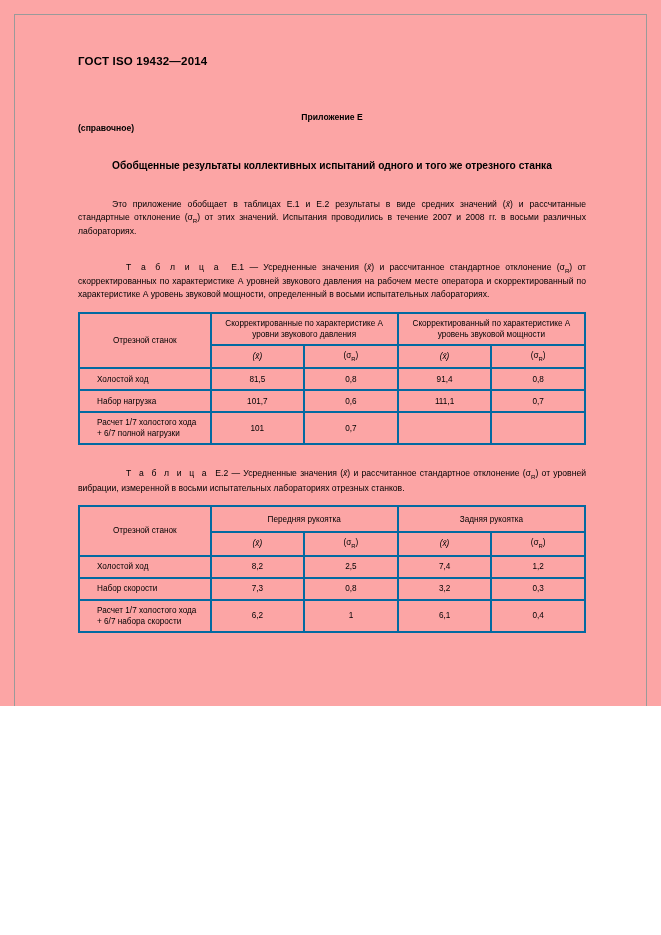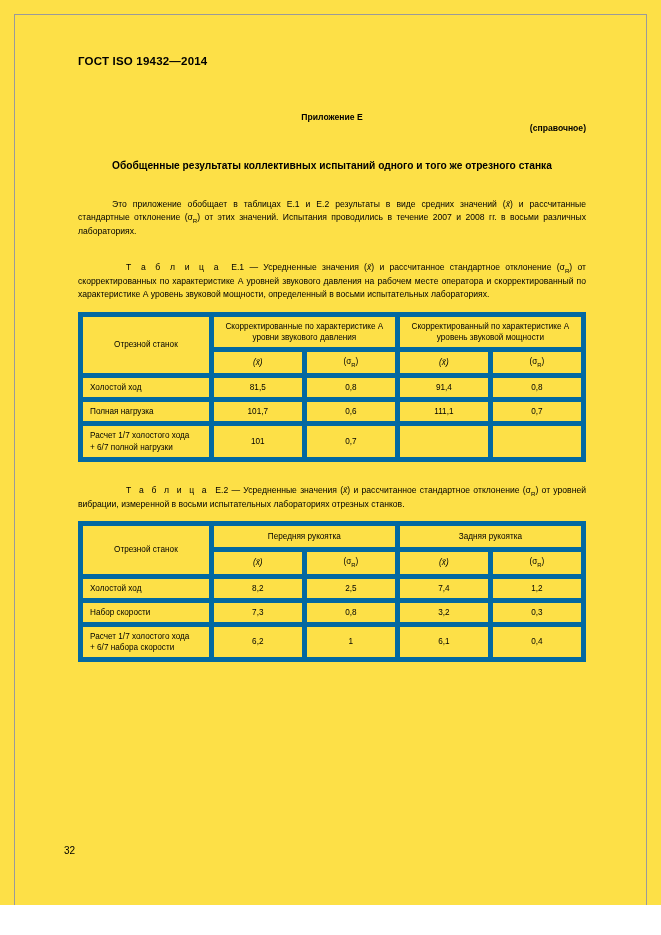--- a/index.html
+++ b/index.html
@@ -7,22 +7,22 @@
     padding: 0;
     background: #ffffff;
   }
   body {
     font-family: "Liberation Sans", sans-serif;
     color: #000000;
   }
   .page {
     position: relative;
     width: 661px;
-    height: 905px;
-    background: #fde047;
+    height: 706px;
+    background: #fca5a5;
     box-sizing: border-box;
     overflow: hidden;
   }
   .frame {
     position: absolute;
     left: 14px;
     top: 14px;
     width: 633px;
     height: 907px;
     border: 1px solid #9a9a9a;
@@ -41,21 +41,21 @@
     margin: 0 0 0 0;
   }
   .annex-title {
     text-align: center;
     font-size: 8.6px;
     font-weight: bold;
     margin-top: 44px;
     line-height: 1.45;
   }
   .annex-sub {
-    text-align: right;
+    text-align: left;
     font-size: 8.6px;
     font-weight: bold;
   }
   .main-title {
     text-align: center;
     font-size: 10.2px;
     font-weight: bold;
     margin-top: 26px;
     line-height: 1.4;
   }
@@ -78,31 +78,31 @@
     letter-spacing: 2.2px;
     margin-left: 48px;
   }
   table.data {
     border-collapse: collapse;
     width: 100%;
     margin-top: 10px;
     table-layout: fixed;
   }
   table.data td, table.data th {
-    border: 5px solid #0369a1;
+    border: 2px solid #0369a1;
     font-size: 8.2px;
     font-weight: normal;
     text-align: center;
     vertical-align: middle;
     padding: 4px 3px;
     line-height: 1.35;
   }
   table.data td.left {
     text-align: left;
-    padding-left: 7px;
+    padding-left: 17px;
   }
   .hdr-group {
     height: 26px;
   }
   .rowlabel {
     height: 22px;
   }
   .row2 {
     height: 30px;
   }
@@ -161,21 +161,21 @@
           <td>(σ<sub>R</sub>)</td>
         </tr>
         <tr class="rowlabel">
           <td class="left">Холостой ход</td>
           <td>81,5</td>
           <td>0,8</td>
           <td>91,4</td>
           <td>0,8</td>
         </tr>
         <tr class="rowlabel">
-          <td class="left">Полная нагрузка</td>
+          <td class="left">Набор нагрузка</td>
           <td>101,7</td>
           <td>0,6</td>
           <td>111,1</td>
           <td>0,7</td>
         </tr>
         <tr class="row2">
           <td class="left" style="white-space:pre-line">Расчет 1/7 холостого хода
 + 6/7 полной нагрузки</td>
           <td>101</td>
           <td>0,7</td>

